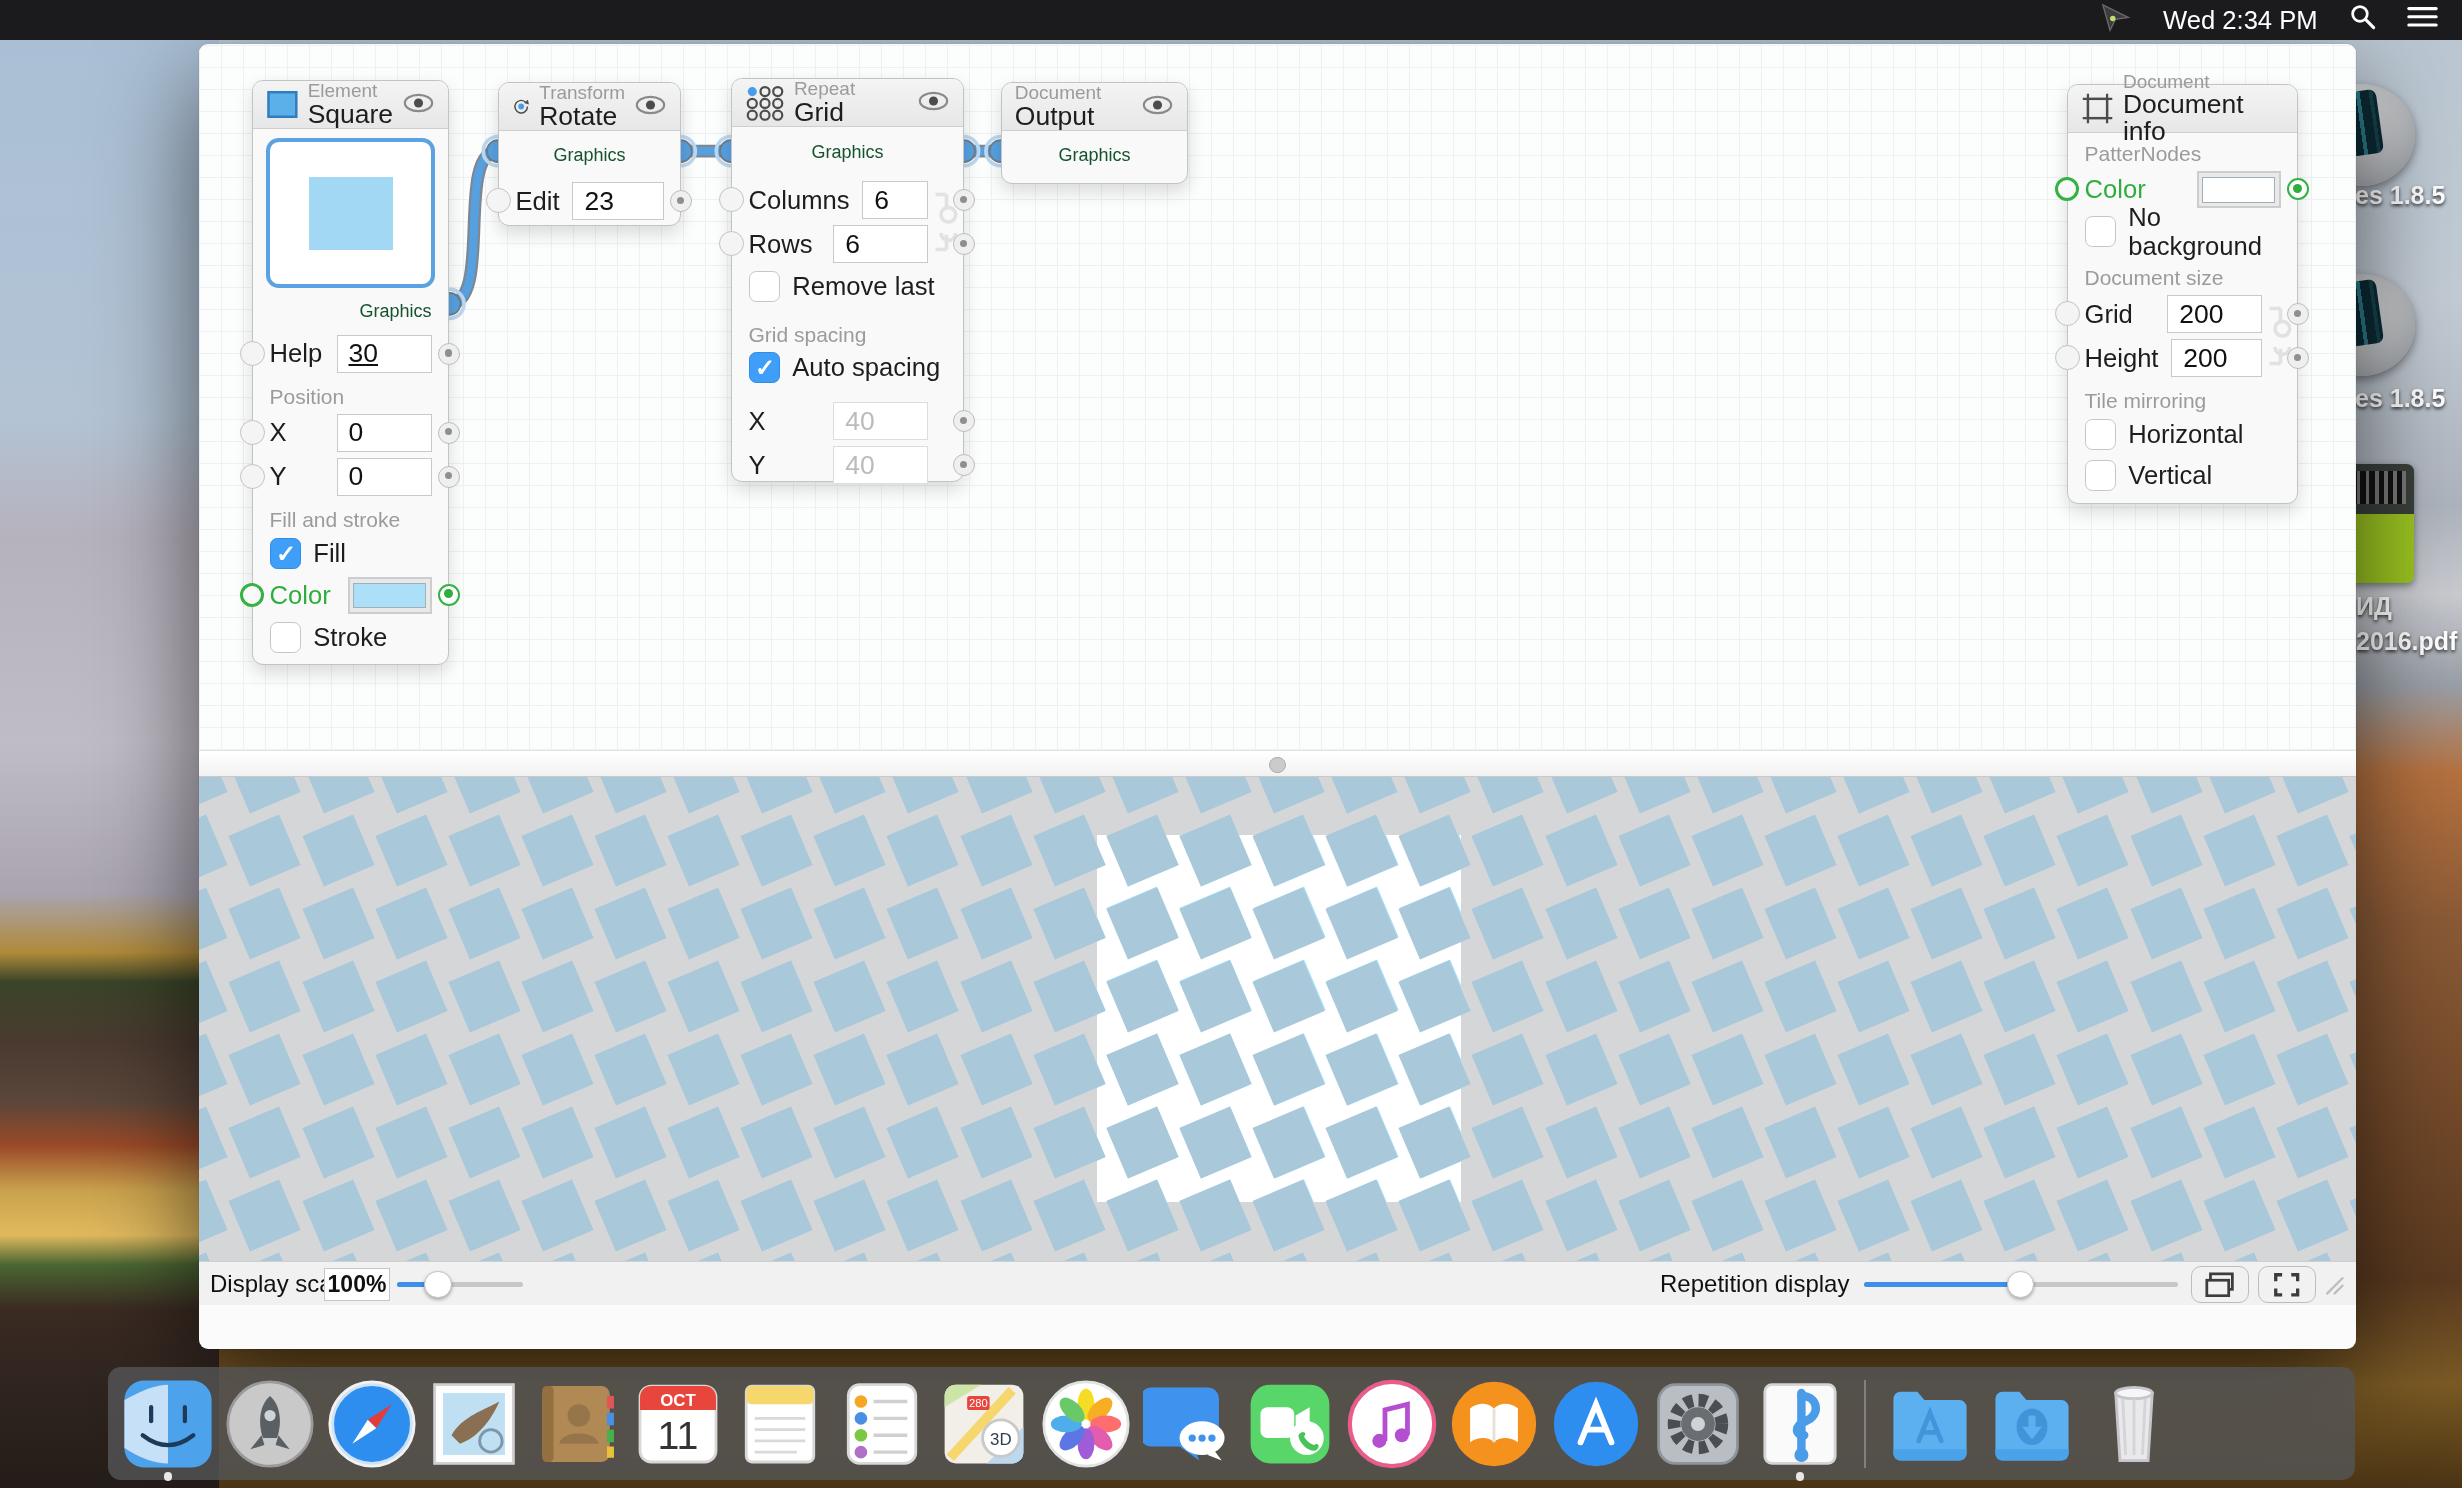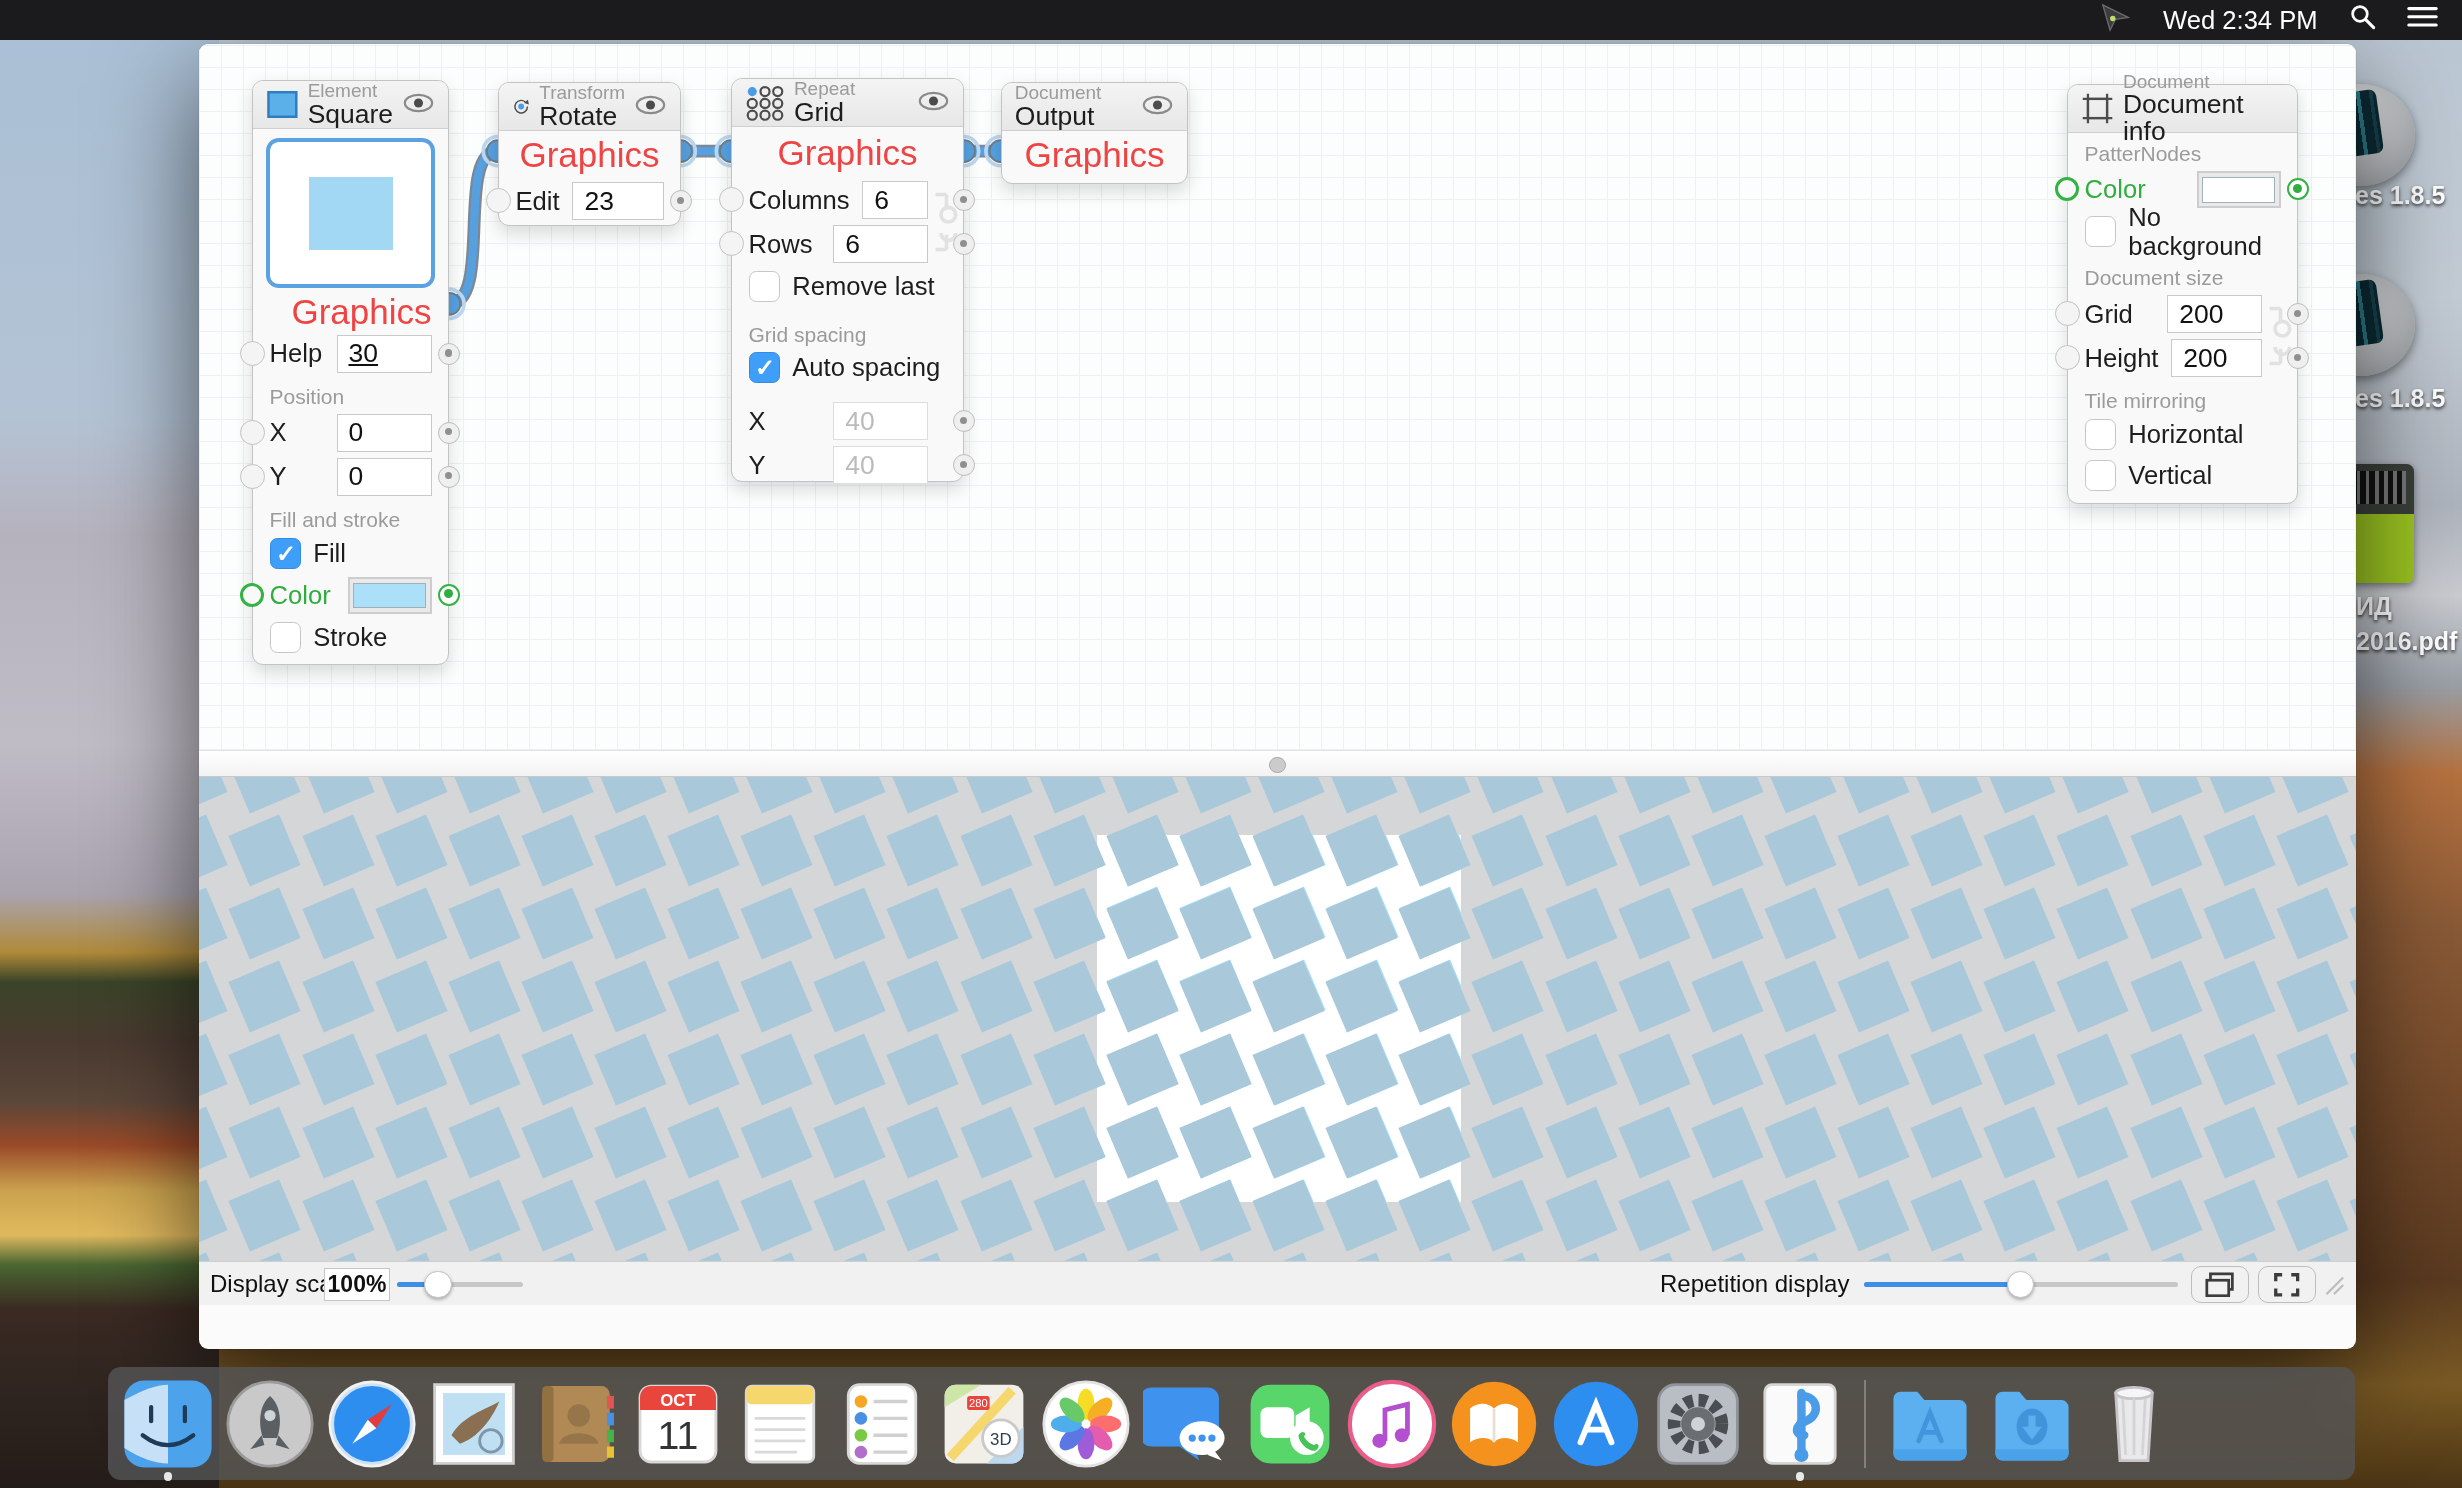--- a/index.html
+++ b/index.html
@@ -53,21 +53,21 @@
     box-shadow:0 7.3px 18.3px rgba(0,0,0,.14); overflow:visible; }
   .nhead { height:48px; background:linear-gradient(#f4f4f4,#e7e7e7); border-bottom:0.9px solid #cfcfcf;
     border-radius:10px 10px 0 0; display:flex; align-items:center; padding:0 12.8px; gap:9.1px; }
   .nhead .titles { line-height:1.02; }
   .ncat { font-size:19px; color:#9b9b9b; }
   .ntitle { font-size:26.5px; color:#1d1d1d; }
   .nhead .eye { margin-left:auto; }
   .nrow { position:relative; display:flex; align-items:center; height:44px; padding:0 16.5px; gap:12.8px; }
   .nsec { font-size:21px; color:#9b9b9b; padding:9.1px 16.5px 1.8px; }
   .nlabel { font-size:25.6px; color:#1d1d1d; }
-  .io-label { font-size:35px; color:#ef4444; }
+  .io-label { font-size:18px; color:#14532d; }
   .ninput { width:95px; height:38px; border:0.9px solid #c9c9c9; background:#fff; font-size:26.5px; color:#111;
     display:flex; align-items:center; padding-left:11px; }
   .ninput.disabled { color:#bbb; border-color:#ddd; }
   .cb { width:31px; height:31px; border-radius:7.3px; border:0.9px solid #c6c6c6; background:#fff; position:relative; flex:0 0 auto; }
   .cb.checked { background:#3f9ef8; border-color:#2f8be4; }
   .cb.checked::after { content:"✓"; position:absolute; left:5.5px; top:0.9px; color:#fff; font-size:24px; font-weight:bold; }
   .swatch { width:84px; height:37px; border:2.7px solid #cdcdcd; background:#e9e9e9; padding:3.7px; }
   .swatch .inner { width:100%; height:100%; border:1.8px solid #9fb0ba; }
   .green-text { color:#2fae3f; }
 

